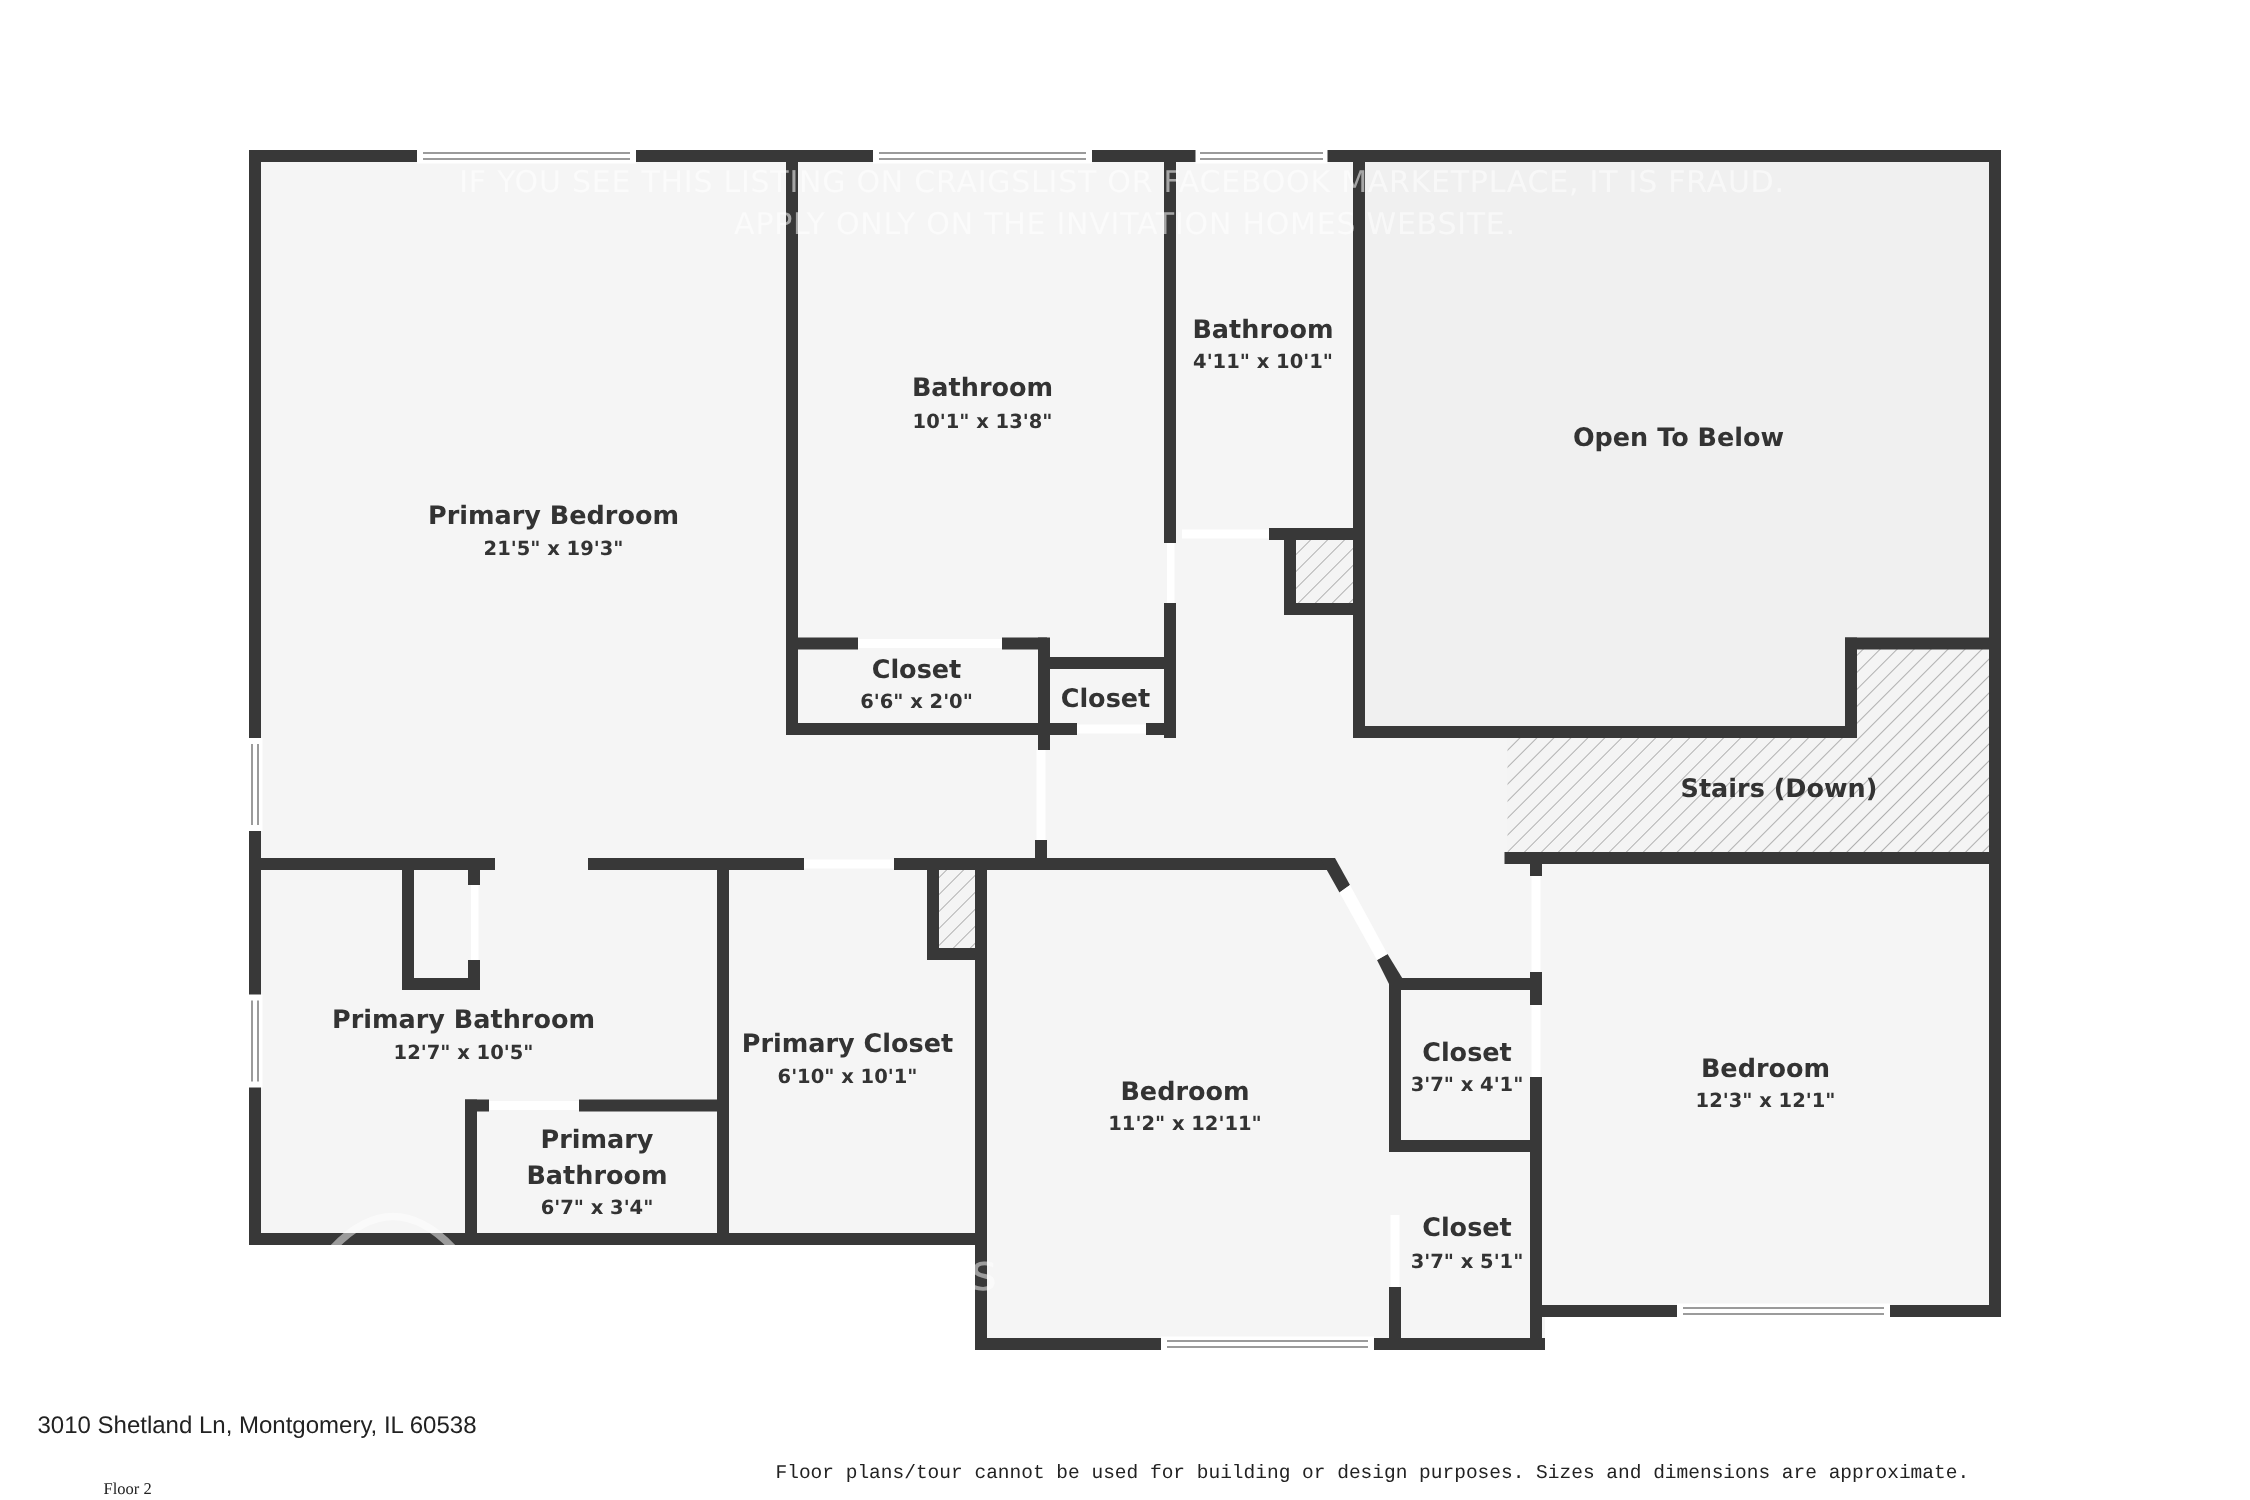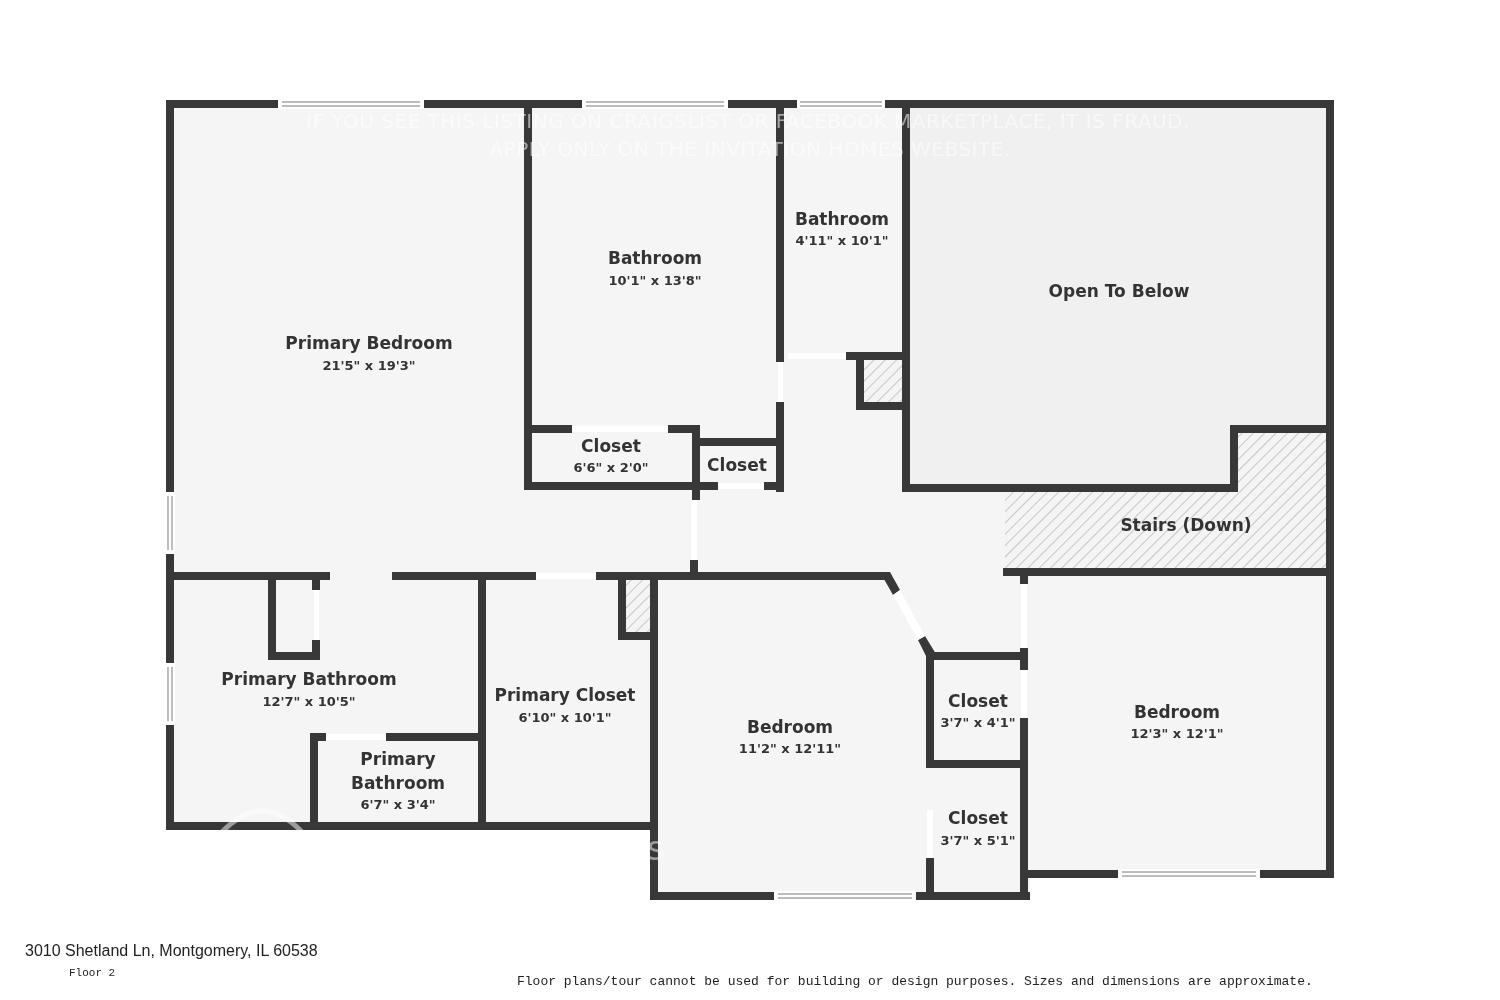--- a/index.html
+++ b/index.html
@@ -7,21 +7,21 @@
   #plan { position:absolute; left:0; top:0; width:1500px; height:1000px; }
   .wall { fill:#383838; }
   .floor { fill:#f5f5f5; }
   .floor2 { fill:#f0f0f0; }
   .gap { fill:#ffffff; }
   .win-line { stroke:#7a7a7a; stroke-width:1; fill:none; }
   .room-name { font-family:"DejaVu Sans", sans-serif; font-weight:bold; font-size:17px; fill:#333333; text-anchor:middle; }
   .room-dim { font-family:"DejaVu Sans", sans-serif; font-weight:bold; font-size:13px; fill:#333333; text-anchor:middle; }
   .wm { font-family:"DejaVu Sans", sans-serif; font-size:20px; fill:#ffffff; fill-opacity:0.55; text-anchor:middle; letter-spacing:0.5px; }
   .footer-addr { position:absolute; left:25px; top:942px; font-family:"Liberation Sans", sans-serif; font-size:16px; color:#222; }
-  .footer-floor { position:absolute; left:25px; top:967px; font-family:Liberation Mono, monospace; font-size:11px; color:#222;padding-left:44px; }
+  .footer-floor { position:absolute; left:25px; top:987px; font-family:Liberation Serif, serif; font-size:11px; color:#222;padding-left:44px; }
   .footer-disc { position:absolute; left:517px; top:974px; font-family:Liberation Mono, monospace; font-size:13px; color:#222; }
 </style>
 </head>
 <body>
 
 <svg id="plan" viewBox="0 0 1500 1000" xmlns="http://www.w3.org/2000/svg">
   <defs>
     <pattern id="hatch" width="8" height="8" patternUnits="userSpaceOnUse" patternTransform="rotate(45)">
       <rect width="8" height="8" fill="#f4f4f4"></rect>
       <line x1="0" y1="0" x2="0" y2="8" stroke="#9a9a9a" stroke-width="1"></line>

